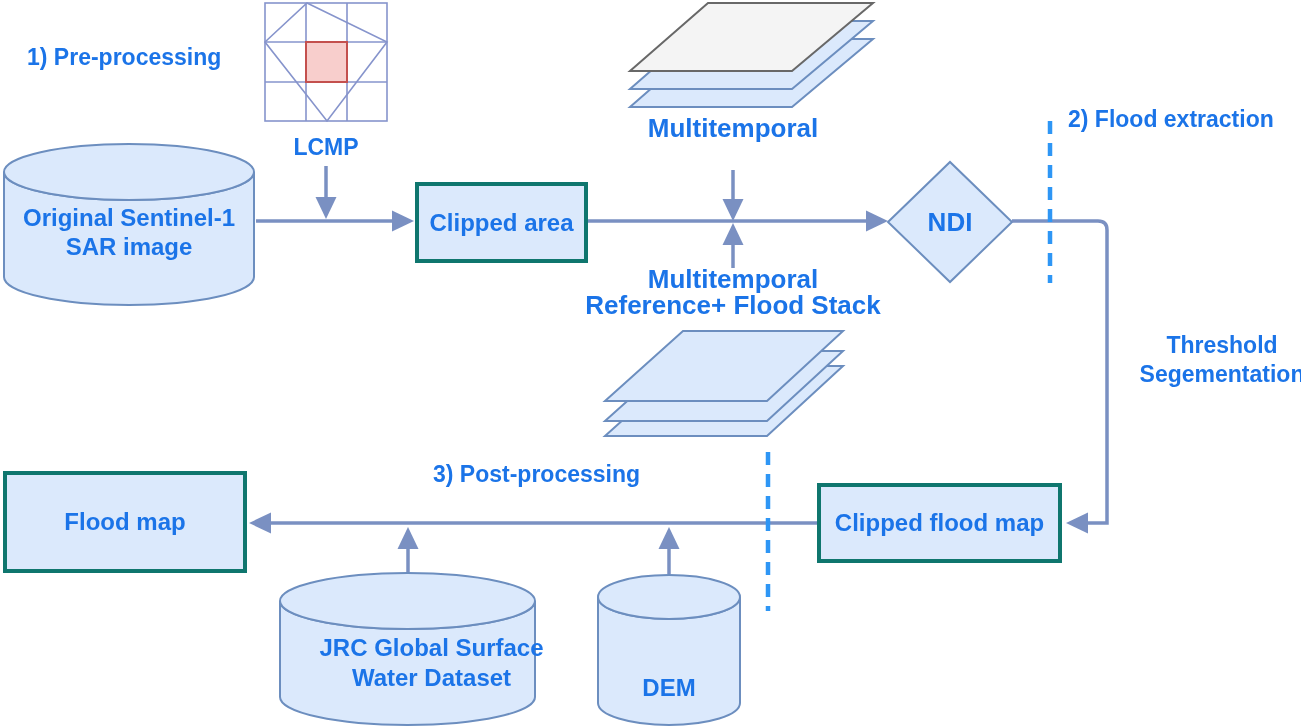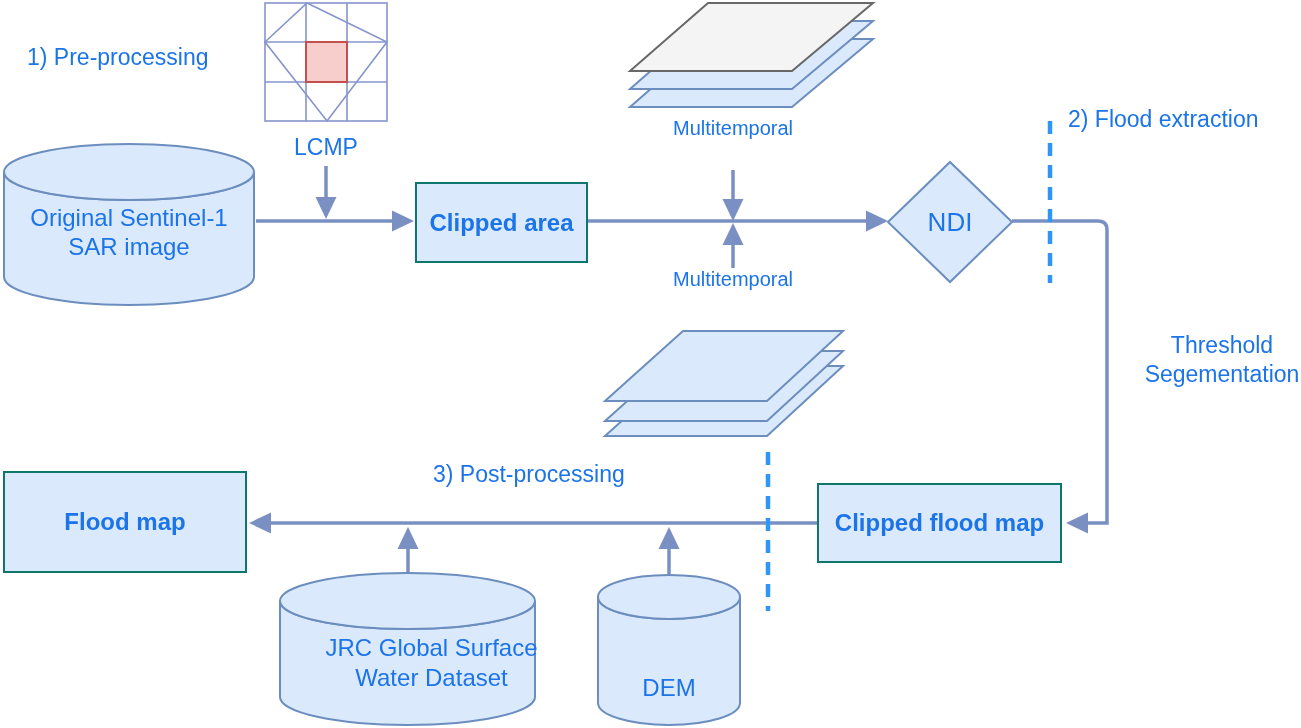--- a/index.html
+++ b/index.html
@@ -7,35 +7,35 @@
     position:relative;
     width:1301px;height:728px;
     background:#ffffff;
     font-family:"Liberation Sans", sans-serif;
     overflow:hidden;
   }
   #shapes{position:absolute;left:0;top:0;width:1301px;height:728px;}
   .lbl{
     position:absolute;
     color:#1b74e8;
-    font-weight:normal;
+    font-weight:bold;
     text-align:center;
     white-space:pre;
   }
   .sec{font-size:23px;}
   .node-box{
     position:absolute;
     background:#dbe9fc;
-    border:2px solid #0f766e;
+    border:4px solid #0f766e;
     box-sizing:border-box;
     display:flex;align-items:center;justify-content:center;
     color:#1b74e8;font-weight:bold;font-size:24px;
   }
   .ctr{transform:translateX(-50%);}
-  .two-line{line-height:26px;font-size:20px;}
+  .two-line{line-height:26px;font-size:26px;}
 </style>
 </head>
 <body>
 
 <div id="stage">
 
   <svg id="shapes" viewBox="0 0 1301 728">
 
     <g>
       <rect x="265" y="3" width="122" height="118" fill="#ffffff" stroke="#8694cc" stroke-width="1.6"></rect>
@@ -117,21 +117,21 @@
   <div class="lbl ctr" style="left:326px;top:134px;font-size:23px;">LCMP</div>
 
   <div class="lbl" style="left:4px;top:203px;width:250px;line-height:29px;font-size:24px;"><span>Original Sentinel-1</span><br><span>SAR image</span></div>
 
   <div class="node-box" style="left:415px;top:182px;width:173px;height:81px;">
     <span>Clipped area</span>
   </div>
 
   <div class="lbl ctr two-line" style="left:733px;top:115px;"><span>Multitemporal</span><br></div>
 
-  <div class="lbl ctr two-line" style="left:733px;top:266px;"><span>Multitemporal</span><br></div>
+  <div class="lbl ctr two-line" style="left:733px;top:266px;"><span>Multitemporal</span><br><span>Reference+ Flood Stack</span></div>
 
   <div class="lbl" style="left:888px;top:162px;width:124px;height:120px;display:flex;align-items:center;justify-content:center;font-size:26px;">
     <span>NDI</span>
   </div>
 
   <div class="lbl ctr" style="left:1222px;top:331px;font-size:23px;line-height:29px;"><span>Threshold</span><br><span>Segementation</span></div>
 
   <div class="node-box" style="left:3px;top:471px;width:244px;height:102px;">
     <span>Flood map</span>
   </div>

